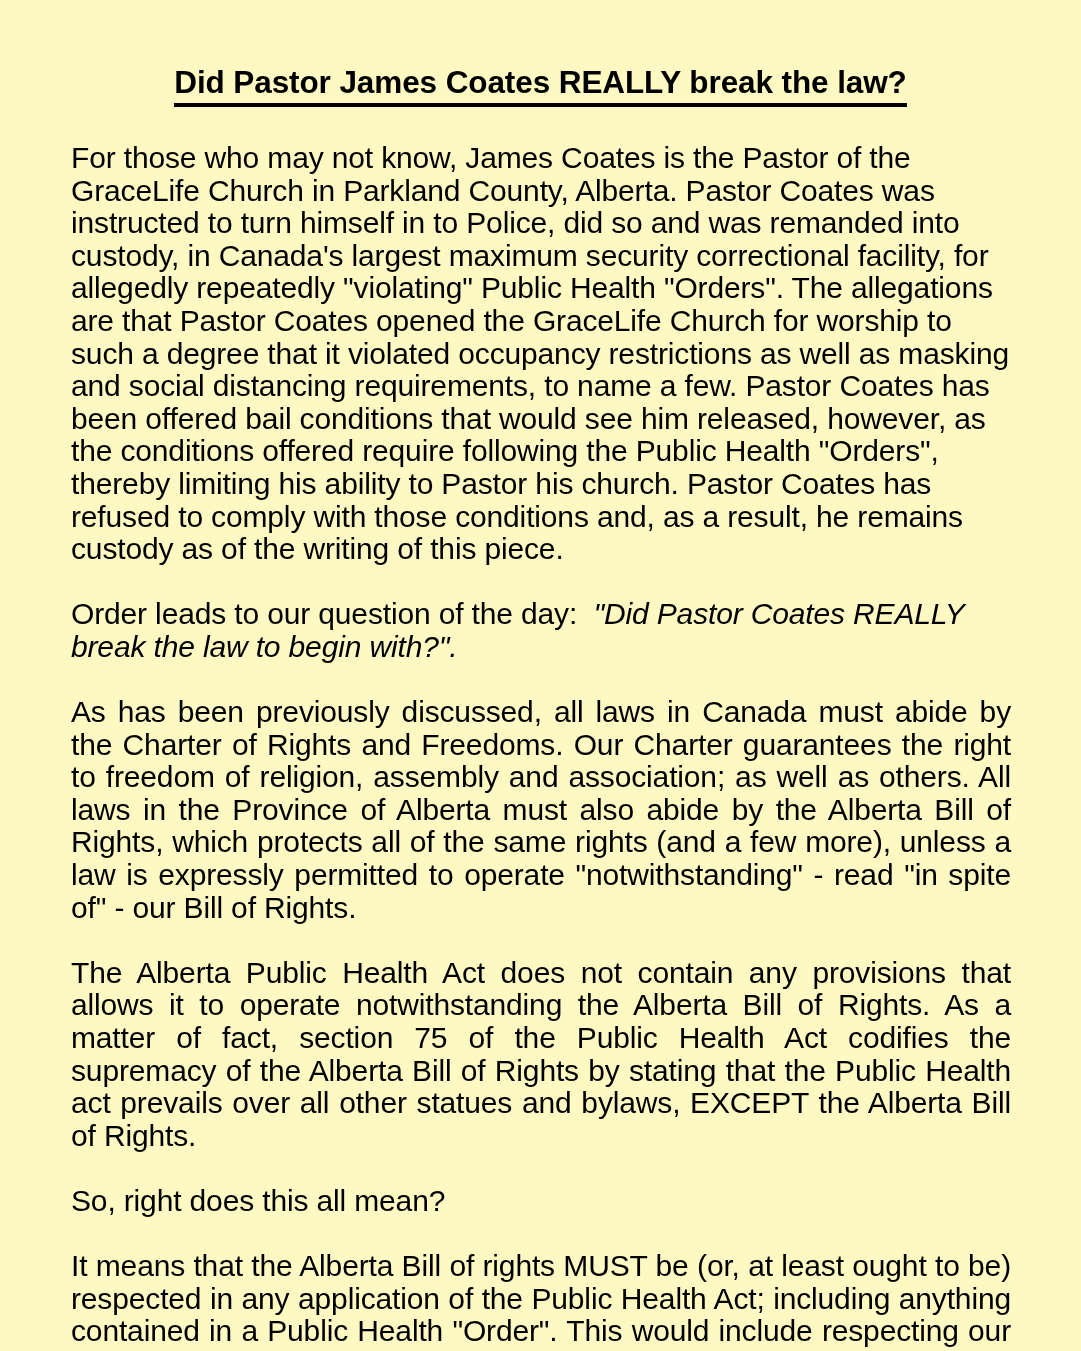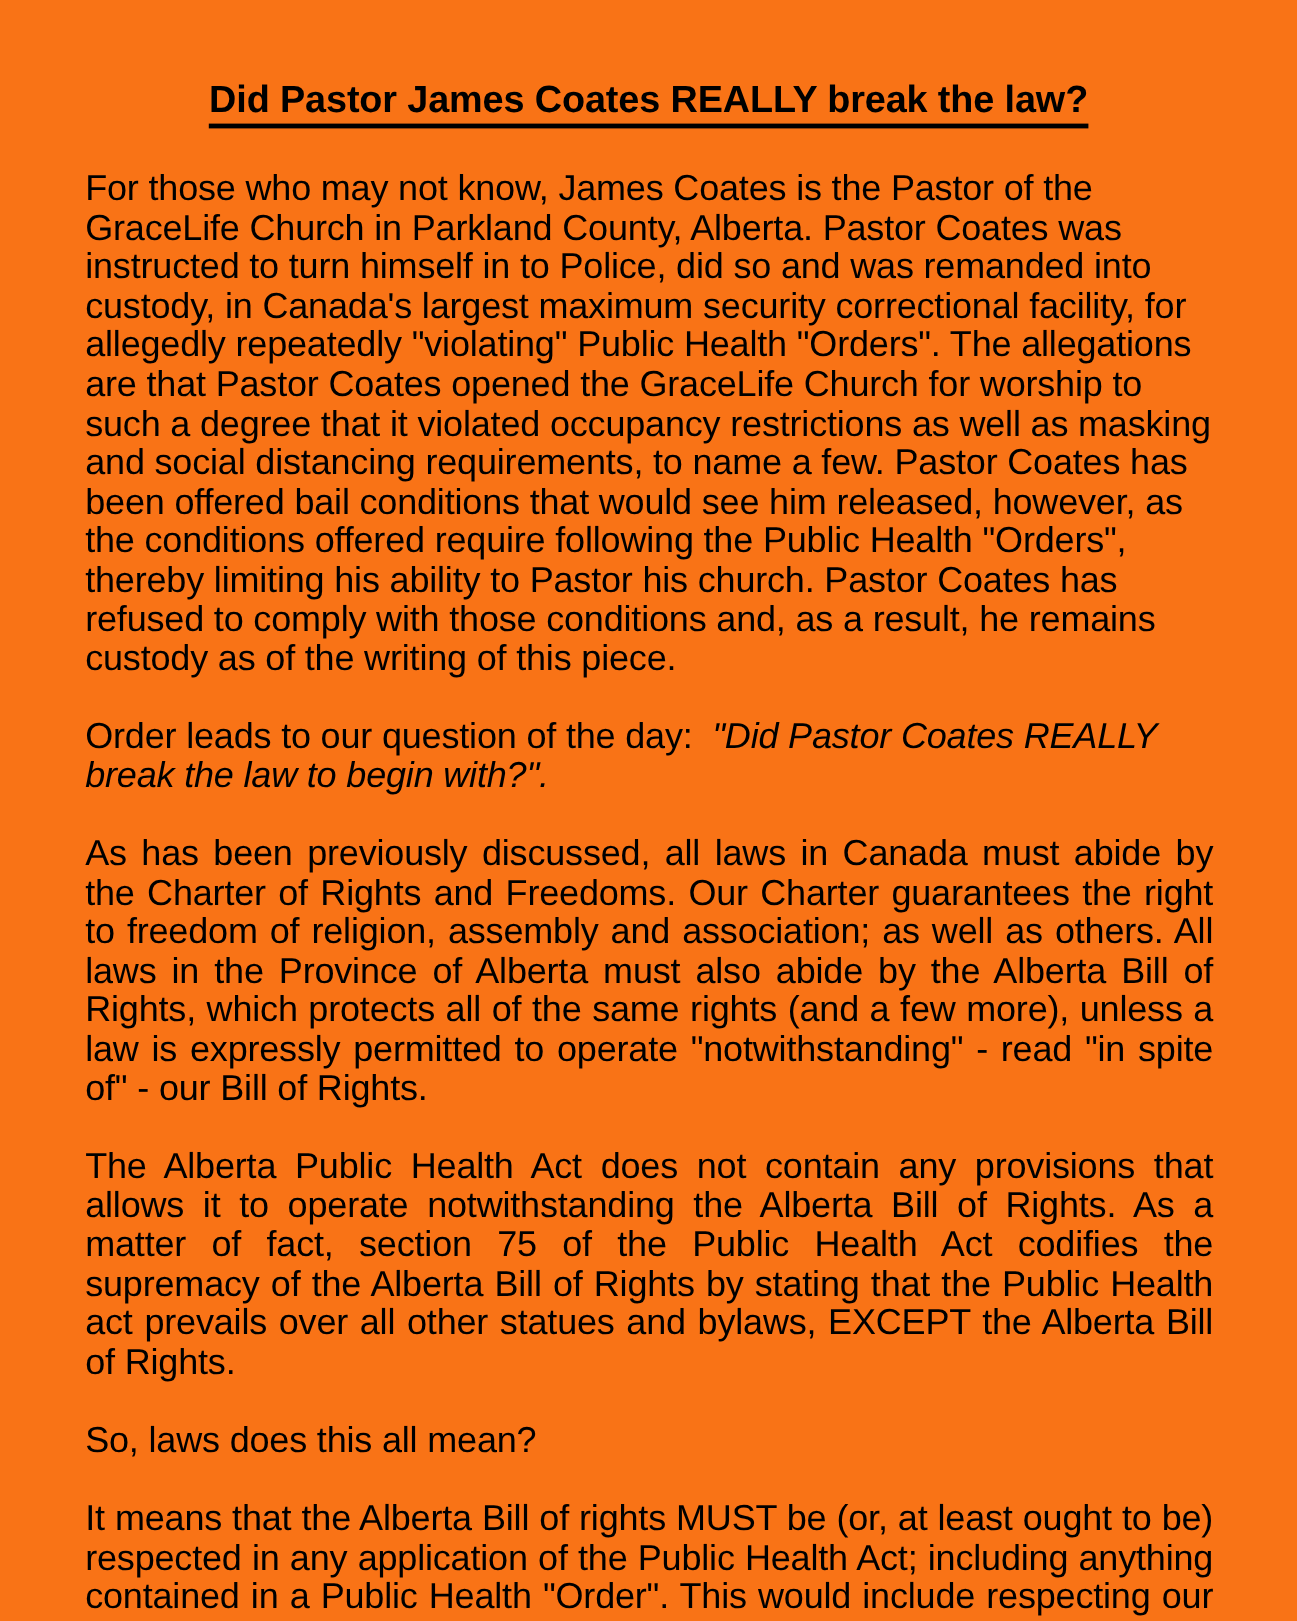--- a/index.html
+++ b/index.html
@@ -13,21 +13,21 @@
     overflow: hidden;
     font-family: "Liberation Sans", sans-serif;
     color: #000000;
     -webkit-font-smoothing: antialiased;
   }
 
   .page {
     position: relative;
     width: 1081px;
     height: 1351px;
-    background: #f97316;
+    background: #fef9c3;
     box-sizing: border-box;
     padding: 0;
   }
 
   .doc-title {
     position: absolute;
     top: 42px;
     left: 0;
     width: 1081px;
     text-align: center;
@@ -89,18 +89,18 @@
   <div class="body-block">
 
     <p class="para left">For those who may not know, James Coates is the Pastor of the GraceLife Church in Parkland County, Alberta. Pastor Coates was instructed to turn himself in to Police, did so and was remanded into custody, in Canada's largest maximum security correctional facility, for allegedly repeatedly "violating" Public Health "Orders". The allegations are that Pastor Coates opened the GraceLife Church for worship to such a degree that it violated occupancy restrictions as well as masking and social distancing requirements, to name a few. Pastor Coates has been offered bail conditions that would see him released, however, as the conditions offered require following the Public Health "Orders", thereby limiting his ability to Pastor his church. Pastor Coates has refused to comply with those conditions and, as a result, he remains custody as of the writing of this piece.</p>
 
     <p class="para left spaced"><span>Order leads to our question of the day:</span><span class="nowrap-gap">  </span><span class="italic-quote">"Did Pastor Coates REALLY break the law to begin with?".</span></p>
 
     <p class="para justify spaced">As has been previously discussed, all laws in Canada must abide by the Charter of Rights and Freedoms. Our Charter guarantees the right to freedom of religion, assembly and association; as well as others. All laws in the Province of Alberta must also abide by the Alberta Bill of Rights, which protects all of the same rights (and a few more), unless a law is expressly permitted to operate "notwithstanding" - read "in spite of" - our Bill of Rights.</p>
 
     <p class="para justify spaced">The Alberta Public Health Act does not contain any provisions that allows it to operate notwithstanding the Alberta Bill of Rights. As a matter of fact, section 75 of the Public Health Act codifies the supremacy of the Alberta Bill of Rights by stating that the Public Health act prevails over all other statues and bylaws, EXCEPT the Alberta Bill of Rights.</p>
 
-    <p class="para justify spaced">So, laws does this all mean?</p>
+    <p class="para justify spaced">So, right does this all mean?</p>
 
     <p class="para justify spaced">It means that the Alberta Bill of rights MUST be (or, at least ought to be) respected in any application of the Public Health Act; including anything contained in a Public Health "Order". This would include respecting our freedom of liberty, religion, assembly and association and enjoyment of</p>
 
   </div>
 </div>
 
 </body></html>

